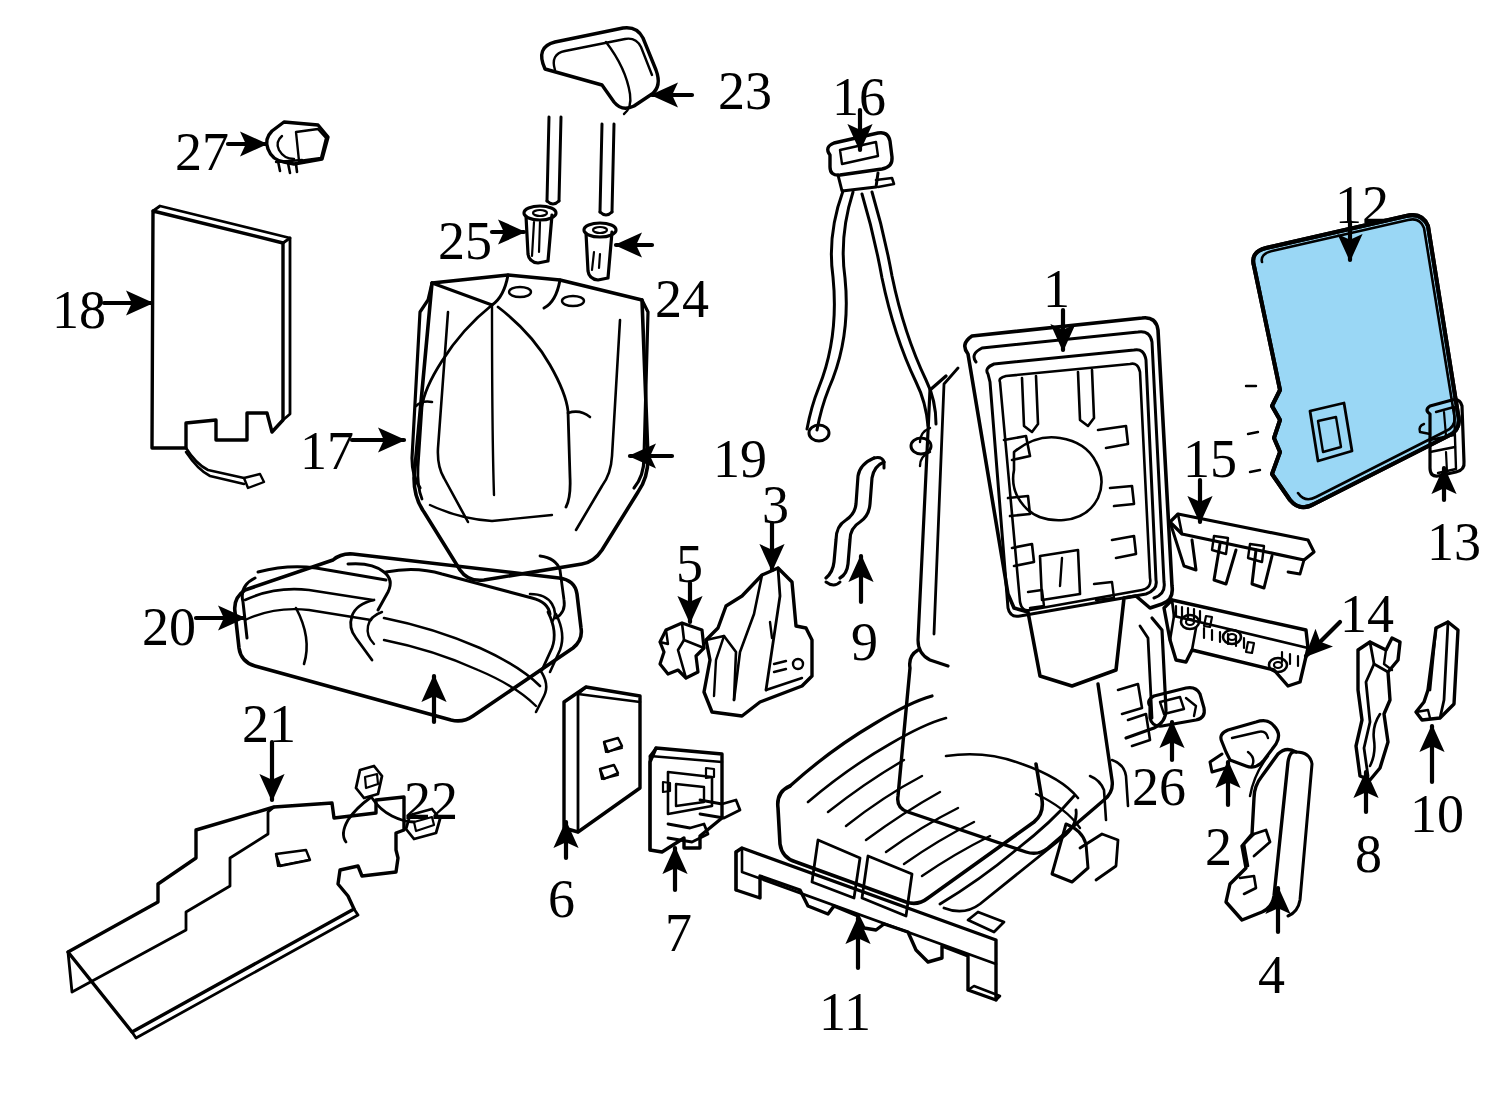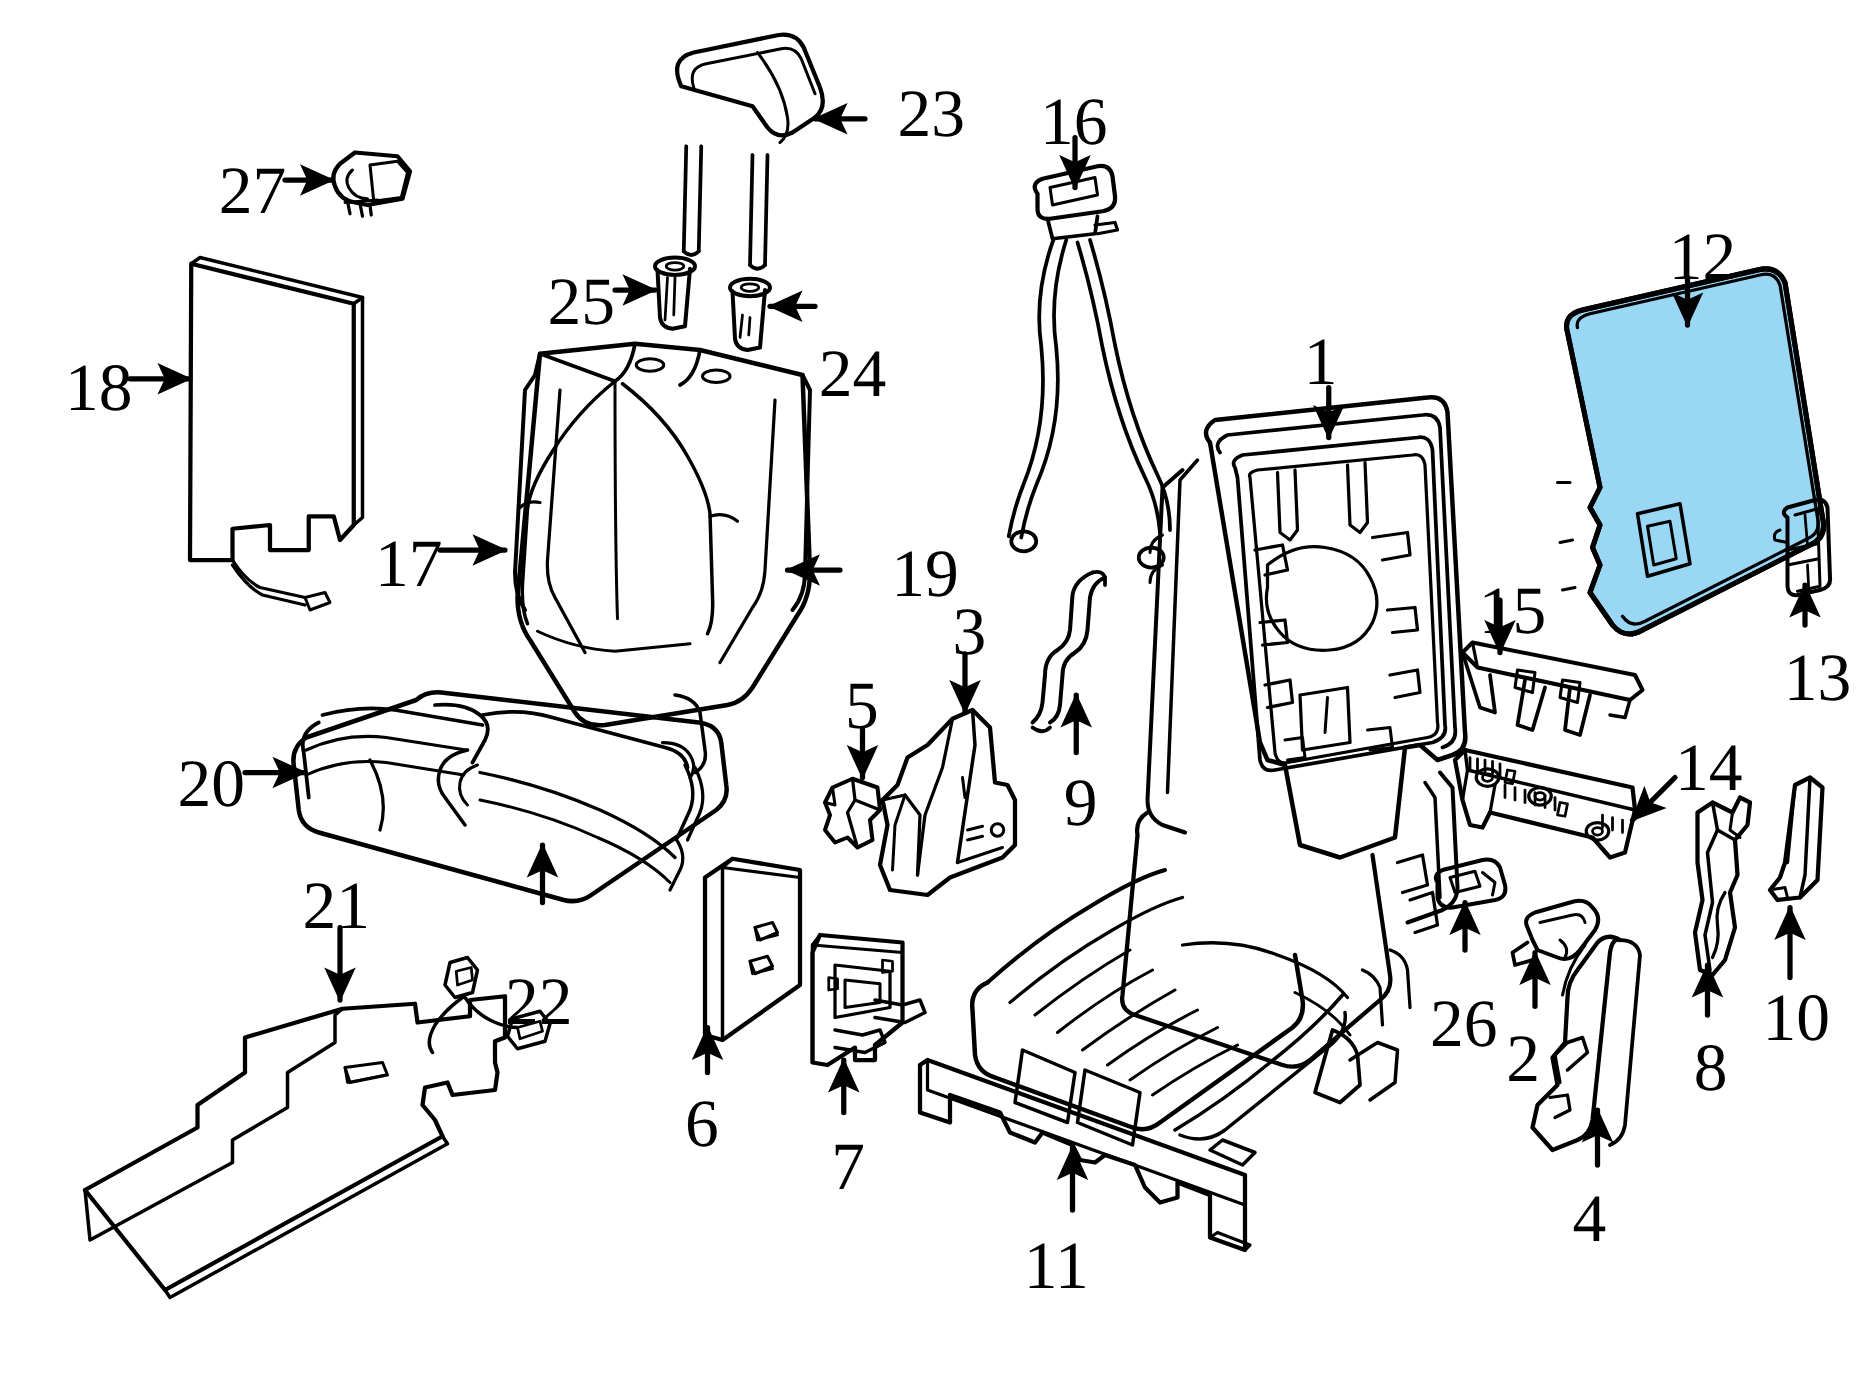--- a/index.html
+++ b/index.html
@@ -455,27 +455,27 @@
   <div class="callout" style="left:676px;top:537px;">5</div>
   <div class="callout" style="left:548px;top:872px;">6</div>
   <div class="callout" style="left:665px;top:906px;">7</div>
   <div class="callout" style="left:1355px;top:827px;">8</div>
   <div class="callout" style="left:851px;top:615px;">9</div>
   <div class="callout" style="left:1410px;top:787px;">10</div>
   <div class="callout" style="left:819px;top:985px;">11</div>
   <div class="callout" style="left:1335px;top:178px;">12</div>
   <div class="callout" style="left:1427px;top:515px;">13</div>
   <div class="callout" style="left:1340px;top:587px;">14</div>
-  <div class="callout" style="left:1183px;top:461px;">15</div>
+  <div class="callout" style="left:1183px;top:432px;">15</div>
   <div class="callout" style="left:832px;top:70px;text-align:center;">16</div>
   <div class="callout" style="left:300px;top:424px;">17</div>
   <div class="callout" style="left:52px;top:283px;">18</div>
   <div class="callout" style="left:670px;top:432px;margin-left:43px;">19</div>
   <div class="callout" style="left:142px;top:600px;">20</div>
   <div class="callout" style="left:242px;top:697px;">21</div>
   <div class="callout" style="left:404px;top:774px;">22</div>
   <div class="callout" style="left:694px;top:64px;margin-left:24px;">23</div>
   <div class="callout" style="left:655px;top:228px;margin-top:44px;">24</div>
   <div class="callout" style="left:438px;top:214px;">25</div>
-  <div class="callout" style="left:1132px;top:792px;margin-left:12px;">26</div>
+  <div class="callout" style="left:1132px;top:760px;">26</div>
   <div class="callout" style="left:175px;top:125px;">27</div>
 
 </div>
 
 </body></html>

